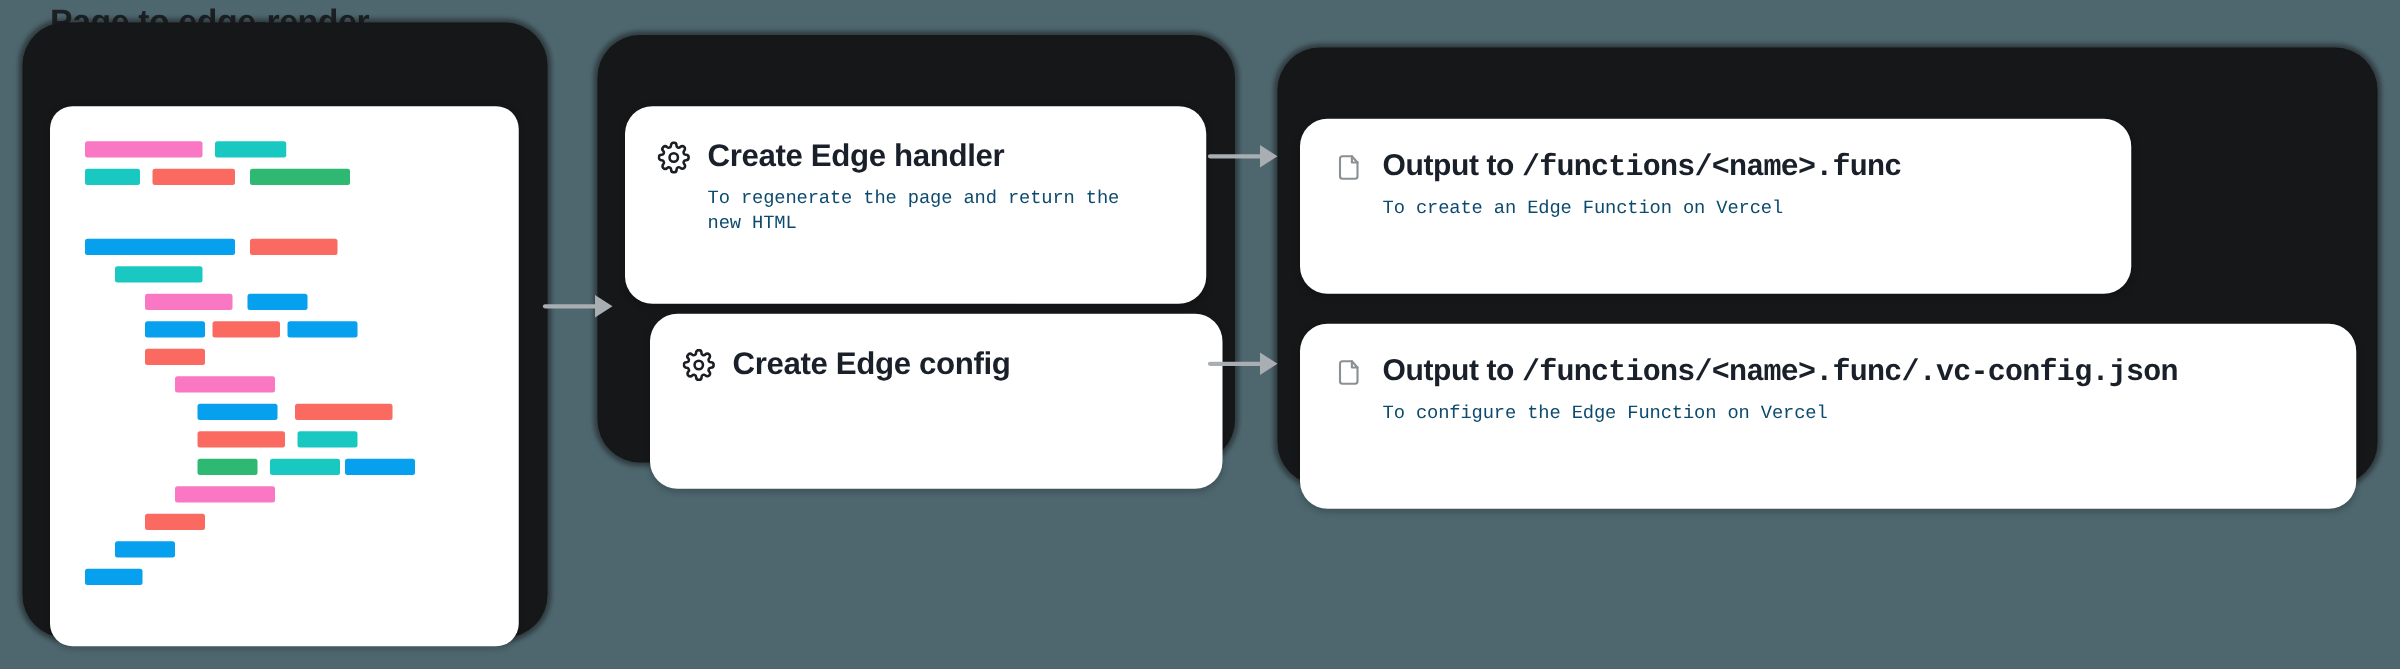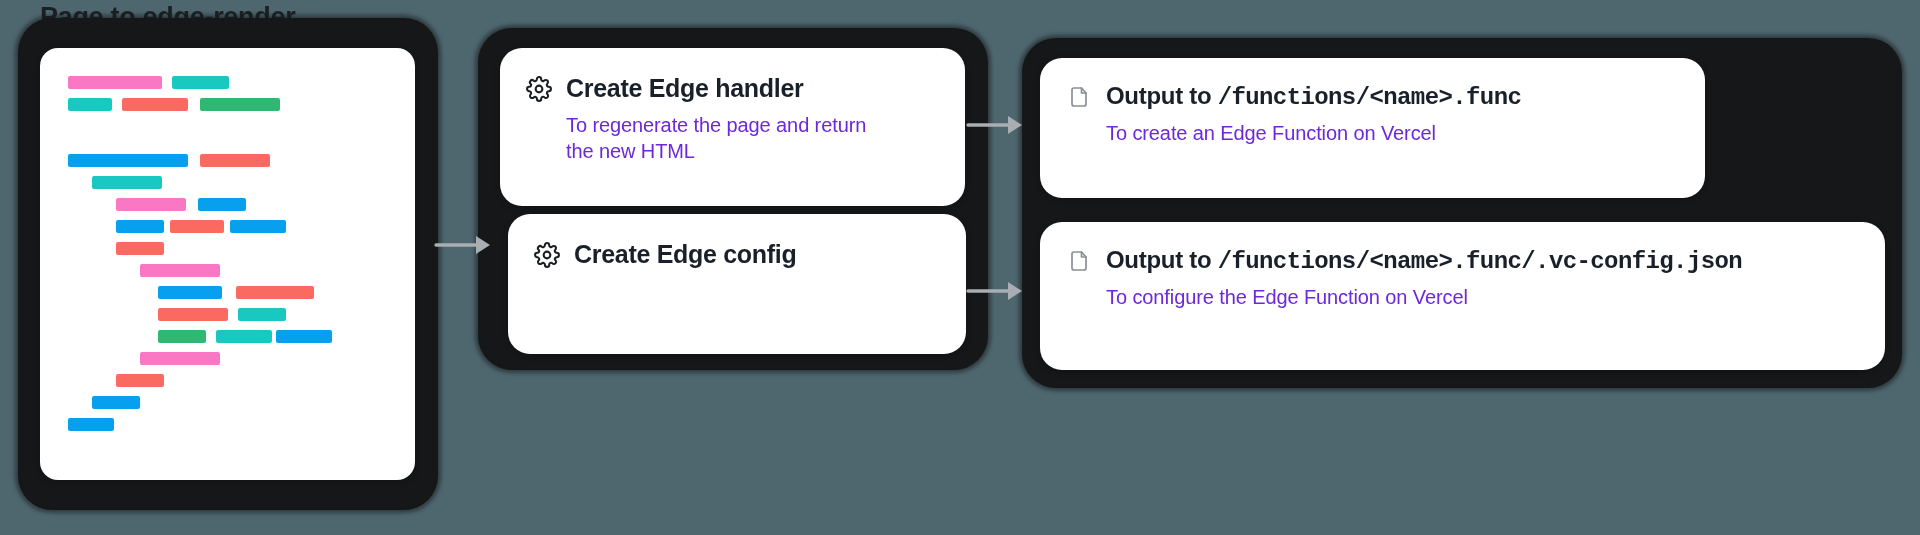--- a/index.html
+++ b/index.html
@@ -58,20 +58,21 @@
   #group-output  { left: 1022px; top: 38px;  width: 880px;  height: 350px; }
 
   
   .card {
     position: absolute;
     background: #ffffff;
     border-radius: 22px;
     box-shadow: 0 2px 6px rgba(0,0,0,.22);
     box-sizing: border-box;
     z-index: 3;
+    margin-top: 37px;
   }
 
   
   #card-source {
     left: 40px; top: 48px; width: 375px; height: 432px;
     border-radius: 18px;
     overflow: hidden;
   }
   .code-canvas {
     position: relative;
@@ -79,21 +80,21 @@
     height: 100%;
   }
   .code-bar {
     position: absolute;
     height: 13px;
     border-radius: 2px;
   }
 
   
   #card-create-handler { left: 500px; top: 48px;  width: 465px; height: 158px; }
-  #card-create-config  { left: 508px; top: 214px; width: 458px; height: 140px; }
+  #card-create-config  { left: 520px; top: 214px; width: 458px; height: 140px; }
 
   .card-inner {
     padding: 26px 30px 0 26px;
     box-sizing: border-box;
     height: 100%;
   }
   .card-head {
     display: flex;
     align-items: center;
     gap: 14px;
@@ -119,25 +120,26 @@
     font-size: 24px;
   }
   .card-title .mono {
     font-family: "Liberation Mono", "DejaVu Sans Mono", monospace;
     font-weight: 700;
     letter-spacing: -0.6px;
   }
   .card-sub {
     margin-top: 9px;
     margin-left: 40px;
-    font-size: 20px;
+    font-size: 15px;
     line-height: 1.32;
-    color: #6d28d9;
+    color: #0c4a6e;
     letter-spacing: -0.1px;
     max-width: 330px;
+    font-family: Liberation Mono, monospace;
   }
   .card-sub.wide { max-width: 700px; white-space: nowrap; }
 
   
   #card-output-func   { left: 1040px; top: 58px;  width: 665px; height: 140px; }
   #card-output-config { left: 1040px; top: 222px; width: 845px; height: 148px; }
 
   #card-output-func .card-inner,
   #card-output-config .card-inner { padding: 24px 26px 0 26px; }
 

